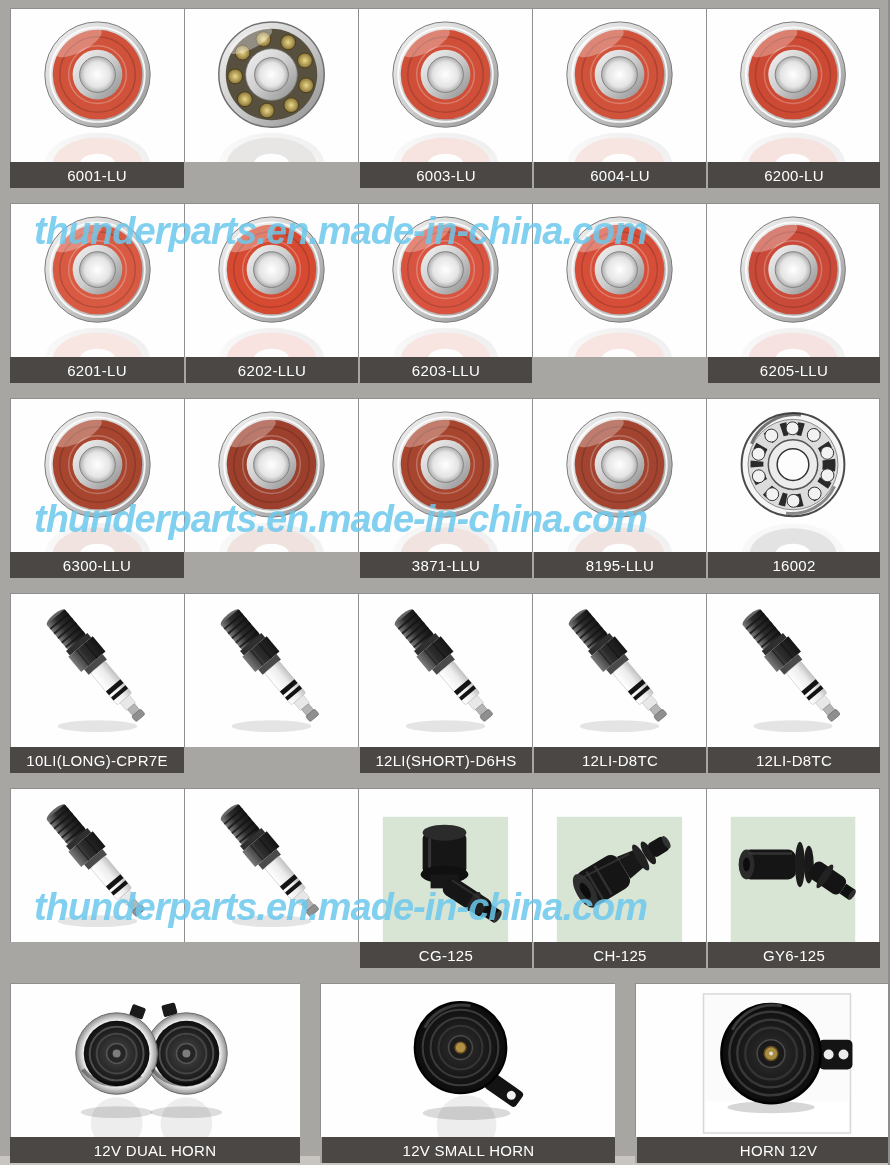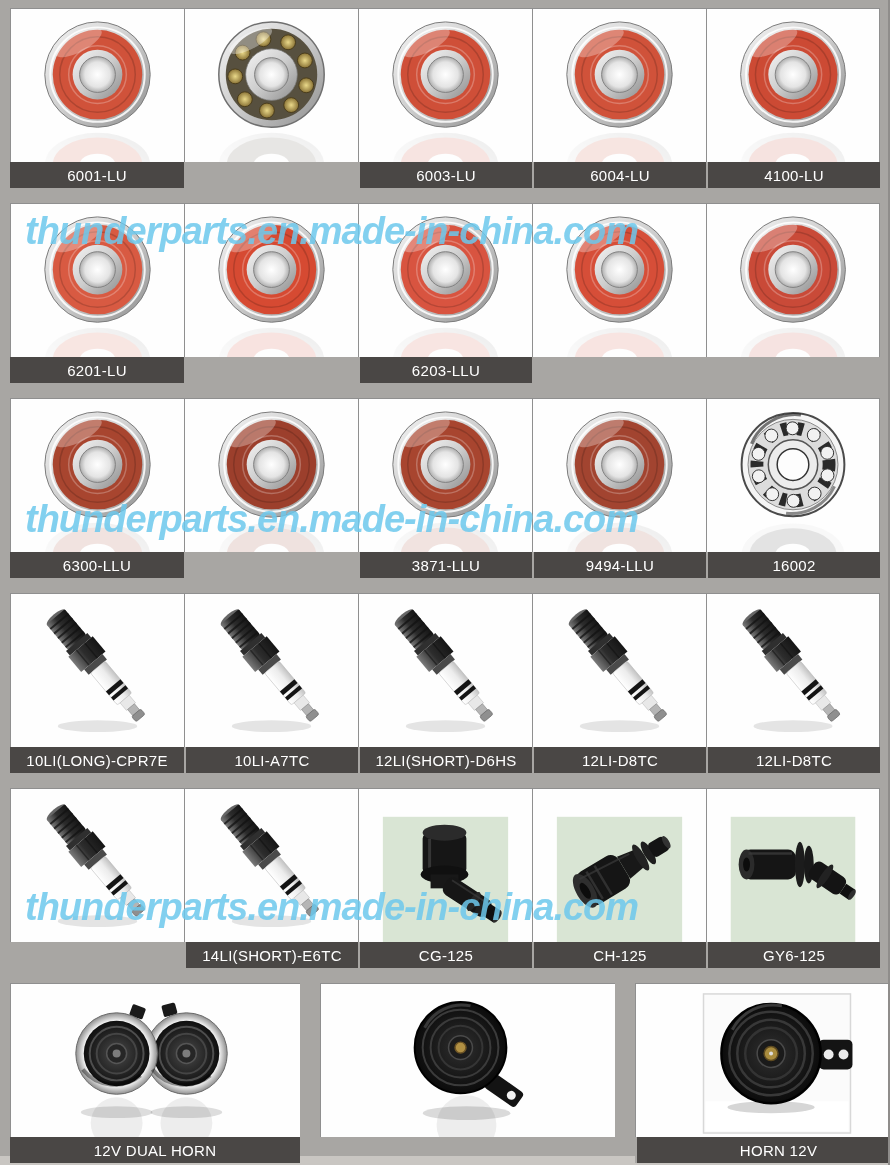--- a/index.html
+++ b/index.html
@@ -21,21 +21,21 @@
   }
   .cell:last-child .img{border-right:1px solid #8f8f8f;}
   .img svg{display:block;width:100%;height:100%;}
   .bar{
     height:26px;background:#4a4745;color:#fff;box-sizing:border-box;
     display:flex;align-items:center;justify-content:center;
     font-size:15px;letter-spacing:.3px;border-left:2px solid #a8a6a3;
   }
   .cell:first-child .bar{border-left:none;}
   .wm{
-    position:absolute;left:25px;width:856px;white-space:nowrap;
+    position:absolute;left:34px;width:856px;white-space:nowrap;
     font-style:italic;font-weight:bold;font-size:38px;letter-spacing:-1px;
     color:rgba(108,200,236,.85);pointer-events:none;z-index:5;
   }
   .wm1{top:210px}.wm2{top:498px}.wm3{top:886px}
 </style>
 </head>
 <body>
 
 <div class="page">
   <div id="grid">
@@ -207,21 +207,21 @@
   <circle cx="87" cy="66" r="47.5" fill="none" stroke="#ffffff" stroke-width="2" opacity=".85"></circle>
   <circle cx="87" cy="66" r="45" fill="#cc4a34"></circle>
   <circle cx="87" cy="66" r="38" fill="none" stroke="#000" stroke-opacity=".16" stroke-width="1.5"></circle>
   <circle cx="87" cy="66" r="29" fill="none" stroke="#fff" stroke-opacity=".25" stroke-width="1.5"></circle>
   <circle cx="87" cy="66" r="25" fill="url(#s4m)"></circle>
   <circle cx="87" cy="66" r="18" fill="url(#s4b)" stroke="#838383" stroke-width="1"></circle>
   <ellipse cx="68" cy="34" rx="26" ry="9" fill="#fff" opacity=".3" transform="rotate(-28 68 34)"></ellipse>
   </svg>
           </div>
           <div class="bar">
-            <span>4100-LU</span>
+            <span>6200-LU</span>
           </div>
         </div>
       </div>
       <div class="row cols5">
         <div class="cell">
           <div class="img">
             <svg viewBox="0 0 174 154" preserveAspectRatio="none">
   <defs>
                 <linearGradient id="s10m" x1="0" y1="0" x2="1" y2="1">
     <stop offset="0" stop-color="#f4f4f4"></stop>
@@ -276,20 +276,23 @@
   <circle cx="87" cy="66" r="53" fill="url(#s11m)" stroke="#7b7b7b" stroke-width="1"></circle>
   <circle cx="87" cy="66" r="47.5" fill="none" stroke="#ffffff" stroke-width="2" opacity=".85"></circle>
   <circle cx="87" cy="66" r="45" fill="#d64a32"></circle>
   <circle cx="87" cy="66" r="38" fill="none" stroke="#000" stroke-opacity=".16" stroke-width="1.5"></circle>
   <circle cx="87" cy="66" r="29" fill="none" stroke="#fff" stroke-opacity=".25" stroke-width="1.5"></circle>
   <circle cx="87" cy="66" r="25" fill="url(#s11m)"></circle>
   <circle cx="87" cy="66" r="18" fill="url(#s11b)" stroke="#838383" stroke-width="1"></circle>
   <ellipse cx="68" cy="34" rx="26" ry="9" fill="#fff" opacity=".3" transform="rotate(-28 68 34)"></ellipse>
   </svg>
           </div>
+          <div class="bar">
+            <span>6202-LLU</span>
+          </div>
         </div>
         <div class="cell">
           <div class="img">
             <svg viewBox="0 0 174 154" preserveAspectRatio="none">
   <defs>
                 <linearGradient id="s12m" x1="0" y1="0" x2="1" y2="1">
     <stop offset="0" stop-color="#f4f4f4"></stop>
                   <stop offset=".5" stop-color="#cdcdcd"></stop>
                   <stop offset="1" stop-color="#8d8d8d"></stop>
                 </linearGradient>
@@ -372,20 +375,23 @@
   <circle cx="87" cy="66" r="53" fill="url(#s14m)" stroke="#7b7b7b" stroke-width="1"></circle>
   <circle cx="87" cy="66" r="47.5" fill="none" stroke="#ffffff" stroke-width="2" opacity=".85"></circle>
   <circle cx="87" cy="66" r="45" fill="#c94a38"></circle>
   <circle cx="87" cy="66" r="38" fill="none" stroke="#000" stroke-opacity=".16" stroke-width="1.5"></circle>
   <circle cx="87" cy="66" r="29" fill="none" stroke="#fff" stroke-opacity=".25" stroke-width="1.5"></circle>
   <circle cx="87" cy="66" r="25" fill="url(#s14m)"></circle>
   <circle cx="87" cy="66" r="18" fill="url(#s14b)" stroke="#838383" stroke-width="1"></circle>
   <ellipse cx="68" cy="34" rx="26" ry="9" fill="#fff" opacity=".3" transform="rotate(-28 68 34)"></ellipse>
   </svg>
           </div>
+          <div class="bar">
+            <span>6205-LLU</span>
+          </div>
         </div>
       </div>
       <div class="row cols5">
         <div class="cell">
           <div class="img">
             <svg viewBox="0 0 174 154" preserveAspectRatio="none">
   <defs>
                 <linearGradient id="s20m" x1="0" y1="0" x2="1" y2="1">
     <stop offset="0" stop-color="#f4f4f4"></stop>
                   <stop offset=".5" stop-color="#cdcdcd"></stop>
@@ -505,21 +511,21 @@
   <circle cx="87" cy="66" r="47.5" fill="none" stroke="#ffffff" stroke-width="2" opacity=".85"></circle>
   <circle cx="87" cy="66" r="45" fill="#a24430"></circle>
   <circle cx="87" cy="66" r="38" fill="none" stroke="#000" stroke-opacity=".16" stroke-width="1.5"></circle>
   <circle cx="87" cy="66" r="29" fill="none" stroke="#fff" stroke-opacity=".25" stroke-width="1.5"></circle>
   <circle cx="87" cy="66" r="25" fill="url(#s23m)"></circle>
   <circle cx="87" cy="66" r="18" fill="url(#s23b)" stroke="#838383" stroke-width="1"></circle>
   <ellipse cx="68" cy="34" rx="26" ry="9" fill="#fff" opacity=".3" transform="rotate(-28 68 34)"></ellipse>
   </svg>
           </div>
           <div class="bar">
-            <span>9494-LLU</span>
+            <span>8195-LLU</span>
           </div>
         </div>
         <div class="cell">
           <div class="img">
             <svg viewBox="0 0 174 154" preserveAspectRatio="none">
   <defs>
                 <linearGradient id="w24m" x1="0" y1="0" x2="1" y2="1">
     <stop offset="0" stop-color="#f4f4f4"></stop>
                   <stop offset=".5" stop-color="#cdcdcd"></stop>
                   <stop offset="1" stop-color="#8d8d8d"></stop>
@@ -637,23 +643,20 @@
     <rect x="-12" y="-5" width="24" height="7" fill="#4a4a4a"></rect>
     <rect x="-9.5" y="2" width="19" height="42" rx="2" fill="url(#p31c)" stroke="#b5b5b5" stroke-width=".5"></rect>
     <rect x="-9.5" y="26" width="19" height="5" fill="#141414"></rect>
     <rect x="-9.5" y="34" width="19" height="4" fill="#141414"></rect>
     <rect x="-6" y="44" width="12" height="10" fill="#e8e8e8" stroke="#bbb" stroke-width=".5"></rect>
     <rect x="-4.5" y="54" width="9" height="10" fill="#b5b5b5" stroke="#8a8a8a" stroke-width=".6"></rect>
     <rect x="-6" y="62" width="12" height="7" rx="2" fill="#8f8f8f" stroke="#666" stroke-width=".7"></rect>
   </g>
   </svg>
           </div>
-          <div class="bar">
-            <span>10LI-A7TC</span>
-          </div>
         </div>
         <div class="cell">
           <div class="img">
             <svg viewBox="0 0 174 154" preserveAspectRatio="none">
   <defs>
     <linearGradient id="p32d" x1="0" y1="0" x2="1" y2="0">
                   <stop offset="0" stop-color="#7a7a7a"></stop>
                   <stop offset=".45" stop-color="#2d2d2d"></stop>
                   <stop offset="1" stop-color="#151515"></stop>
                 </linearGradient>
@@ -856,23 +859,20 @@
     <rect x="-12" y="-5" width="24" height="7" fill="#4a4a4a"></rect>
     <rect x="-9.5" y="2" width="19" height="42" rx="2" fill="url(#p41c)" stroke="#b5b5b5" stroke-width=".5"></rect>
     <rect x="-9.5" y="26" width="19" height="5" fill="#141414"></rect>
     <rect x="-9.5" y="34" width="19" height="4" fill="#141414"></rect>
     <rect x="-6" y="44" width="12" height="10" fill="#e8e8e8" stroke="#bbb" stroke-width=".5"></rect>
     <rect x="-4.5" y="54" width="9" height="10" fill="#b5b5b5" stroke="#8a8a8a" stroke-width=".6"></rect>
     <rect x="-6" y="62" width="12" height="7" rx="2" fill="#8f8f8f" stroke="#666" stroke-width=".7"></rect>
   </g>
   </svg>
           </div>
-          <div class="bar">
-            <span>14LI(SHORT)-E6TC</span>
-          </div>
         </div>
         <div class="cell">
           <div class="img">
             <svg viewBox="0 0 174 154" preserveAspectRatio="none">
   <rect x="24" y="28" width="126" height="126" fill="#d9e5d4"></rect>
   <g transform="translate(58,36)">
     <rect x="6" y="8" width="44" height="42" rx="6" fill="#161616"></rect>
     <ellipse cx="28" cy="8" rx="22" ry="8" fill="#2b2b2b"></ellipse>
     <line x1="13" y1="14" x2="13" y2="44" stroke="#3e3e3e" stroke-width="3" opacity=".8"></line>
     <ellipse cx="28" cy="50" rx="24" ry="9" fill="#101010"></ellipse>
@@ -998,20 +998,23 @@
   </g>
   <circle cx="140" cy="64" r="46" fill="url(#hs51f)" stroke="#000" stroke-width="2"></circle>
   <circle cx="140" cy="64" r="38" fill="none" stroke="#3b3b3b" stroke-width="2"></circle>
   <circle cx="140" cy="64" r="30" fill="none" stroke="#3b3b3b" stroke-width="2"></circle>
   <circle cx="140" cy="64" r="22" fill="none" stroke="#353535" stroke-width="2"></circle>
   <circle cx="140" cy="64" r="12" fill="#1c1c1c" stroke="#4a4a4a" stroke-width="1.5"></circle>
   <circle cx="140" cy="64" r="5.5" fill="#b19043" stroke="#6e5526" stroke-width="1.5"></circle>
   <path d="M 104 44 A 42 42 0 0 1 150 22" fill="none" stroke="#555" stroke-width="3" opacity=".6"></path>
   </svg>
           </div>
+          <div class="bar">
+            <span>12V SMALL HORN</span>
+          </div>
         </div>
         <div class="cell">
           <div class="img">
             <svg viewBox="0 0 285 154" preserveAspectRatio="none">
   <defs>
                 <radialGradient id="hp52f">
                   <stop offset="0" stop-color="#303030"></stop>
                   <stop offset="1" stop-color="#0b0b0b"></stop>
                 </radialGradient>
               </defs>

